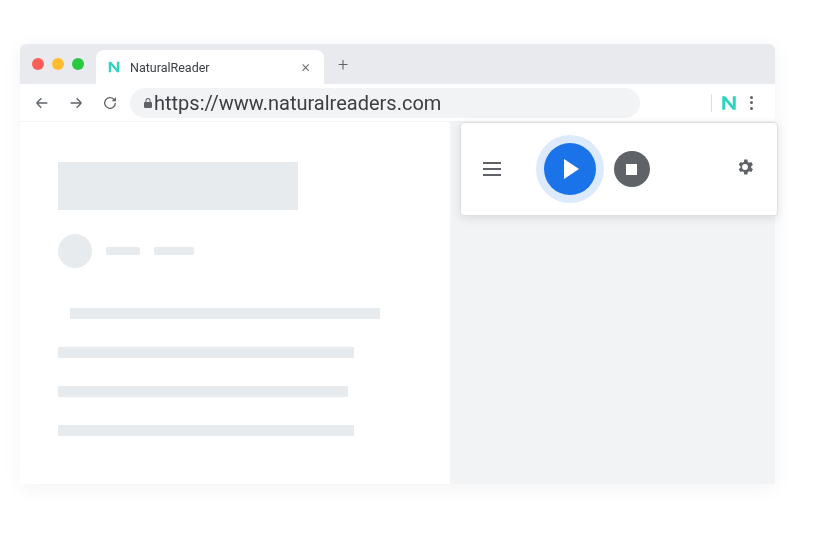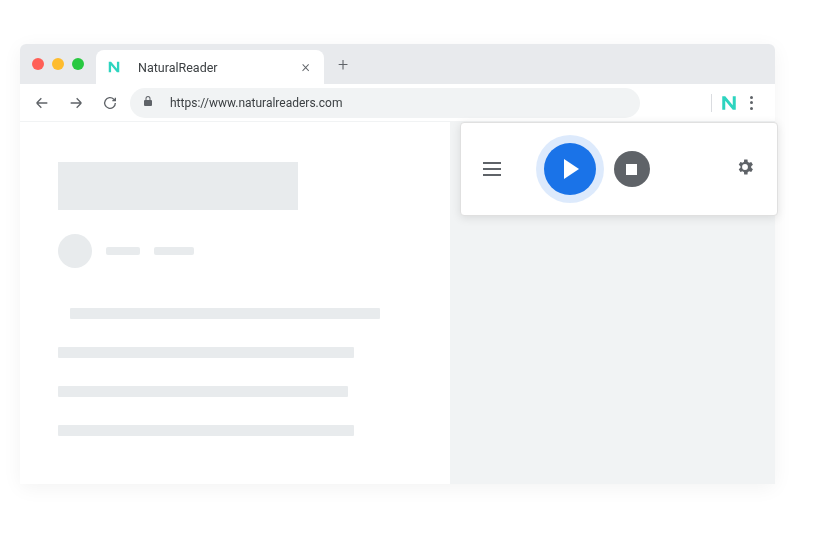--- a/index.html
+++ b/index.html
@@ -39,21 +39,21 @@
     .green { background: #28c840; }
     .tab {
       background: #fff;
       height: 34px;
       width: 228px;
       margin-top: 6px;
       border-radius: 8px 8px 0 0;
       display: flex;
       align-items: center;
       padding: 0 10px;
-      gap: 16px;
+      gap: 8px;
       font-size: 12.5px;
       color: #3c4043;
     }
     .tab-favicon {
       width: 16px;
       height: 16px;
       display: flex;
       align-items: center;
       justify-content: center;
     }
@@ -93,23 +93,23 @@
       color: #5f6368;
     }
     .address-bar {
       flex: 1;
       height: 30px;
       background: #f1f3f4;
       border-radius: 15px;
       display: flex;
       align-items: center;
       padding: 12px 12px;
-      font-size: 12px;
+      font-size: 20px;
       color: #3c4043;
-      gap: 16px;
+      gap: 0;
       max-width: 510px;
     }
     .lock-icon { color: #5f6368; }
     .toolbar-right {
       margin-left: auto;
       display: flex;
       align-items: center;
       gap: 8px;
       padding-right: 10px;
     }

